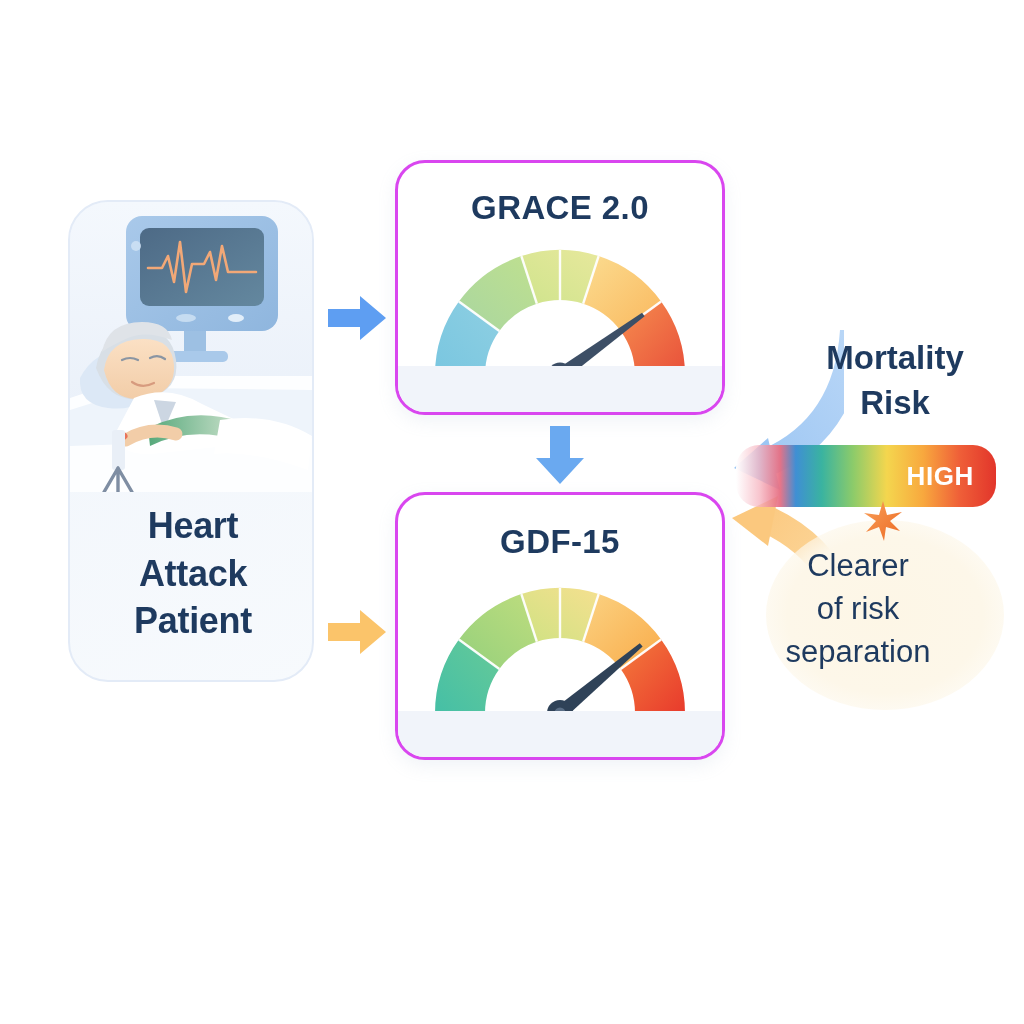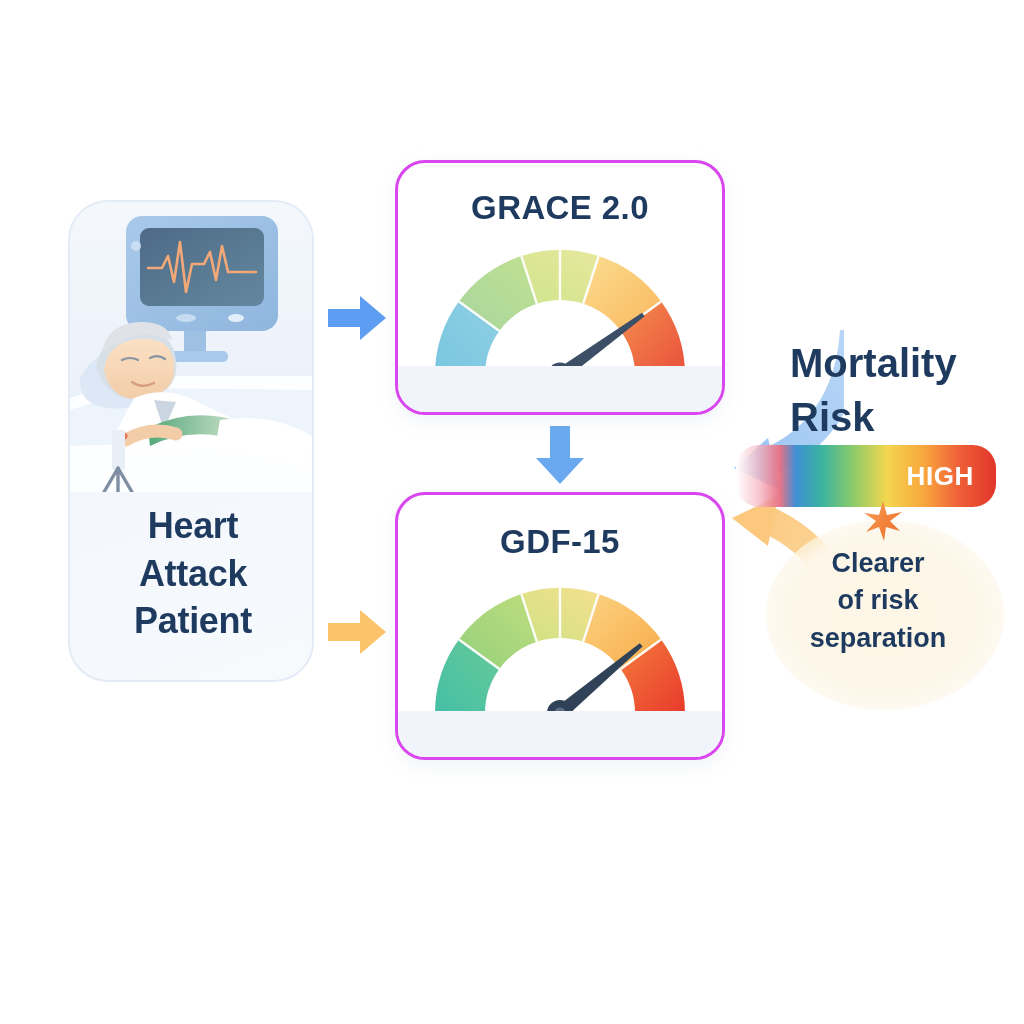--- a/index.html
+++ b/index.html
@@ -104,23 +104,23 @@
   
   #curve-blue  { position: absolute; left: 694px; top: 322px; width: 150px; height: 180px; }
   #curve-amber { position: absolute; left: 694px; top: 480px; width: 160px; height: 190px; }
 
   
   #mortality-risk-label {
     position: absolute;
     left: 790px;
     top: 336px;
     width: 210px;
-    text-align: left;
+    text-align: center;
     color: #1e3a5f;
-    font-size: 40px;
+    font-size: 33px;
     font-weight: bold;
     line-height: 1.35;
   }
   #mortality-risk-label span { display: block; }
 
   #risk-bar {
     position: absolute;
     left: 736px;
     top: 445px;
     width: 260px;
@@ -161,27 +161,27 @@
   }
   #starburst-icon {
     position: absolute;
     left: 862px;
     top: 500px;
     width: 42px;
     height: 42px;
   }
   #clearer-text {
     position: absolute;
-    left: 760px;
+    left: 740px;
     top: 545px;
     width: 236px;
     text-align: center;
     color: #1e3a5f;
-    font-size: 27px;
-    font-weight: bold;
+    font-size: 31px;
+    font-weight: normal;
     line-height: 1.38;
   }
   #clearer-text span { display: block; }
 </style>
 </head>
 <body>
 
 <div id="stage">
 
   <div id="patient-card">

